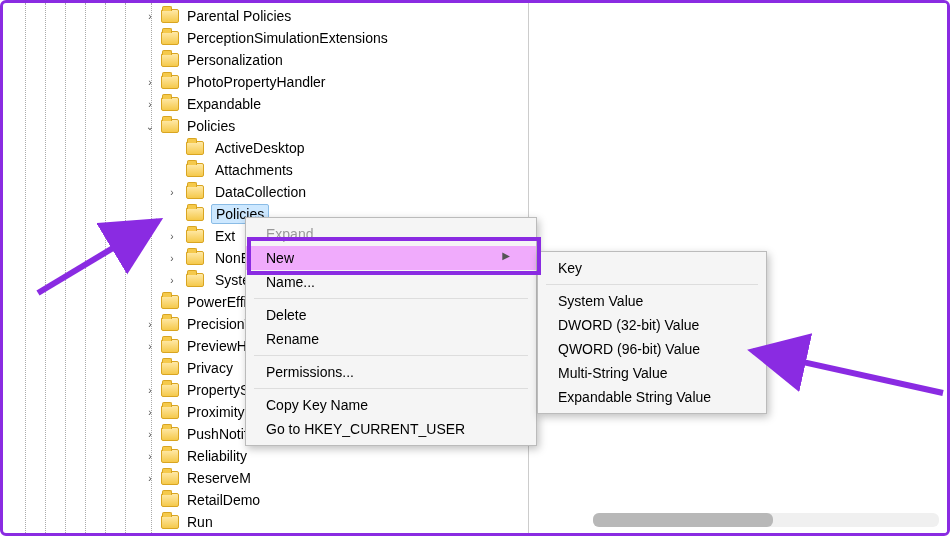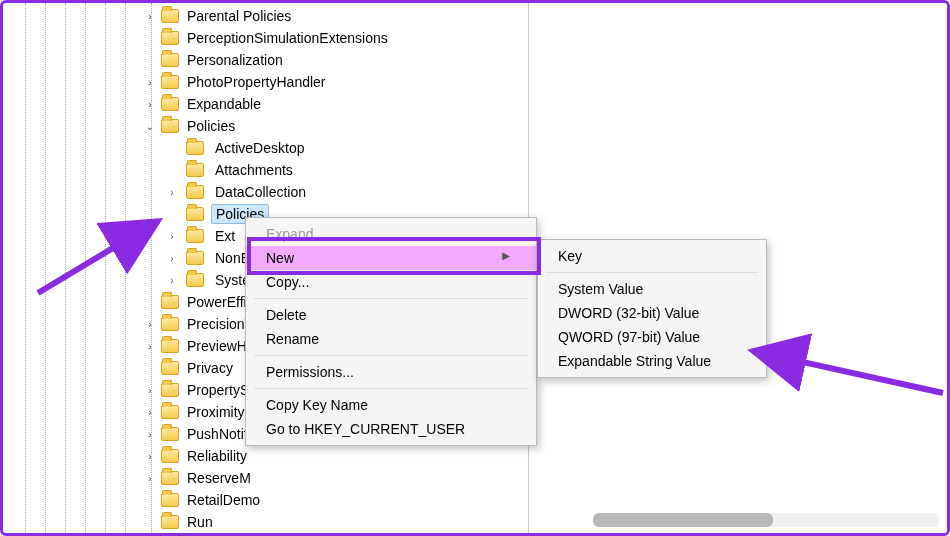--- a/index.html
+++ b/index.html
@@ -84,21 +84,21 @@
   .ctxmenu .item {
     padding: 4px 26px 4px 20px;
     display: flex; justify-content: space-between; align-items: flex-start;
     cursor: default;
   }
   .ctxmenu .item.disabled { color: #999; }
   .ctxmenu .item.hov { background: #f0abfc; }
   .ctxmenu .sep { height: 1px; background: #ddd; margin: 4px 8px; }
   .submenu-arrow { font-size: 10px; color: #555; margin-left: 30px; }
   .menu1 { left: 242px; top: 214px; width: 292px; }
-  .menu2 { left: 534px; top: 236px; width: 230px; }
+  .menu2 { left: 534px; top: 248px; width: 230px; }
   .highlight-box {
     position: absolute;
     border: 4px solid #8a2be2;
     pointer-events: none;
   }
   .hl1 { left: 244px; top: 234px; width: 294px; height: 38px; }
   .arrow-svg { position: absolute; pointer-events: none; }
 </style>
 </head>
 <body>
@@ -243,21 +243,21 @@
 
 <div class="ctxmenu menu1">
   <div class="item disabled">
       <span>Expand</span>
     </div>
   <div class="item hov">
     <span>New</span>
     <span class="submenu-arrow">▶</span>
   </div>
   <div class="item">
-      <span>Copy...</span>
+      <span>Name...</span>
     </div>
   <div class="sep"></div>
   <div class="item">
       <span>Delete</span>
     </div>
   <div class="item">
       <span>Rename</span>
     </div>
   <div class="sep"></div>
   <div class="item">
@@ -277,21 +277,24 @@
       <span>Key</span>
     </div>
   <div class="sep"></div>
   <div class="item">
       <span>System Value</span>
     </div>
   <div class="item">
       <span>DWORD (32-bit) Value</span>
     </div>
   <div class="item">
-      <span>QWORD (97-bit) Value</span>
+      <span>QWORD (96-bit) Value</span>
+    </div>
+  <div class="item">
+      <span>Multi-String Value</span>
     </div>
   <div class="item">
       <span>Expandable String Value</span>
     </div>
 </div>
 
 <div class="highlight-box hl1"></div>
 
 <svg class="arrow-svg" style="left:0;top:0" width="950" height="536">
   <defs>

